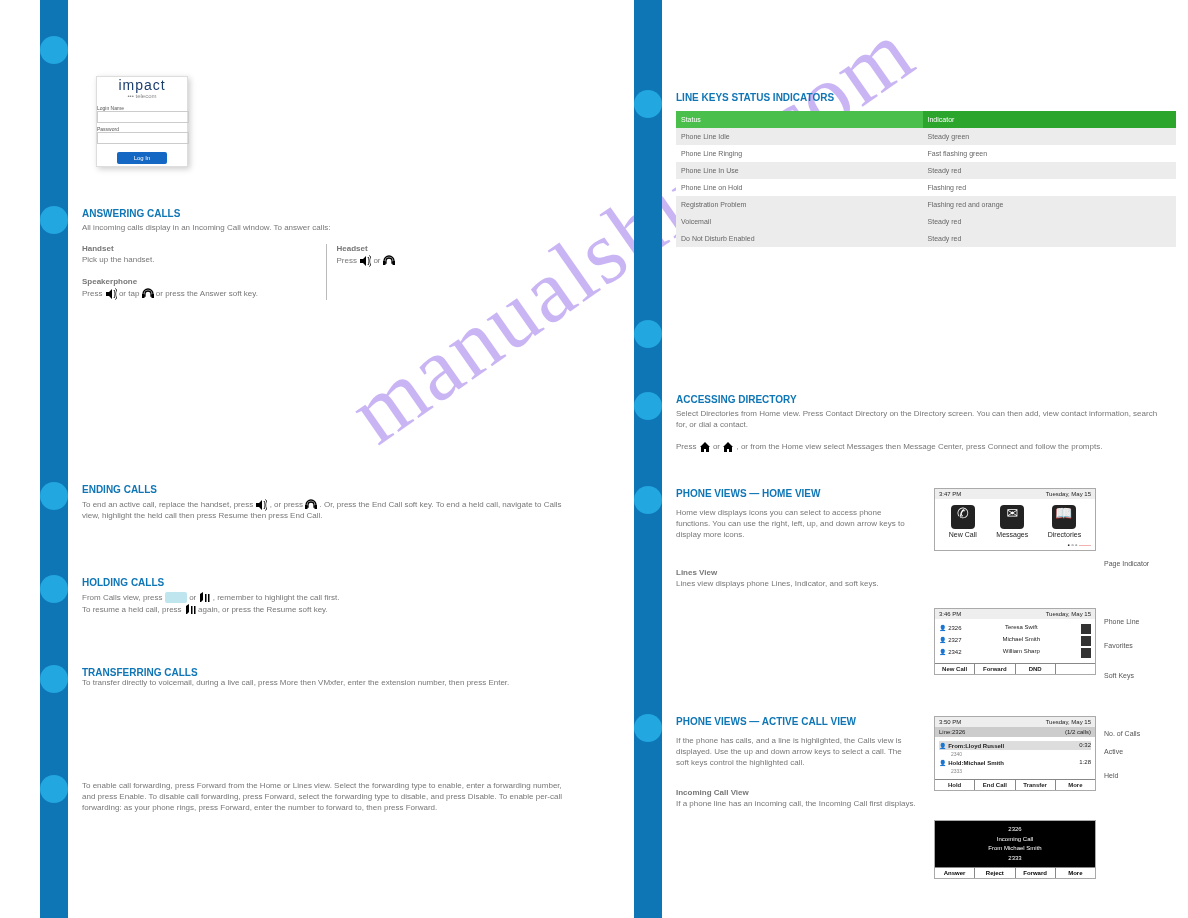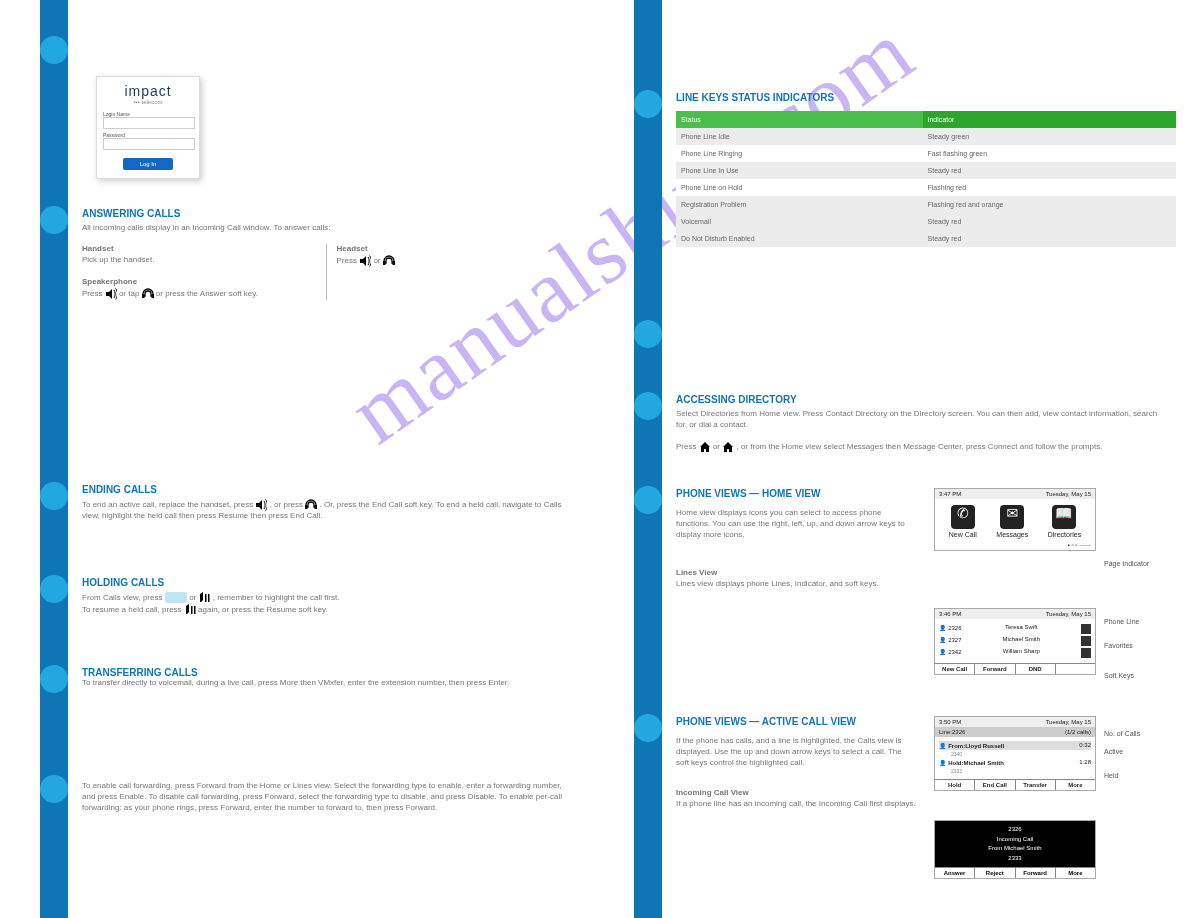--- a/index.html
+++ b/index.html
@@ -5,21 +5,21 @@
 html,body{margin:0;padding:0}
 body{width:1188px;height:918px;font-family:Arial,Helvetica,sans-serif;font-size:8px;color:#666;position:relative;background:#fff}
 .page{position:absolute;top:0;width:594px;height:918px}
 .p1{left:0}.p2{left:594px}
 .vstrip{position:absolute;left:40px;top:0;width:28px;height:918px;background:#0f76b6}
 .bullet{position:absolute;left:40px;width:28px;height:28px;border-radius:14px;background:#22a7e0}
 .content{position:absolute;left:82px;right:30px}
 .hdr{font-size:10px;font-weight:bold;color:#0f76b6;text-transform:uppercase}
 .para{font-size:8px;color:#777;line-height:1.35}
 
-.login{position:absolute;left:96px;top:76px;width:90px;border:1px solid #ddd;box-shadow:2px 2px 6px #ccc;padding:6px;background:#fff}
+.login{position:absolute;left:96px;top:76px;width:90px;border:1px solid #ddd;box-shadow:2px 2px 6px #ccc;background:#fff}
 .login .brand{font-size:14px;color:#1a3e6e;text-align:center;letter-spacing:1px}
 .login .sub{font-size:6px;color:#888;text-align:center;margin-bottom:6px}
 .login .lbl{font-size:5px;color:#555;margin-top:3px}
 .login .inp{height:10px;border:1px solid #ccc;width:100%}
 .login .btn{margin:8px auto 2px;background:#1467c2;color:#fff;font-size:6px;padding:3px 10px;width:30px;text-align:center;border-radius:2px}
 
 .tbl{border-collapse:collapse;width:500px;font-size:7px;color:#666}
 .tbl th{color:#fff;padding:5px;text-align:left;font-weight:normal}
 .tbl th.c1{background:#4bbf4b}.tbl th.c2{background:#2ca52c}
 .tbl td{padding:5px}

